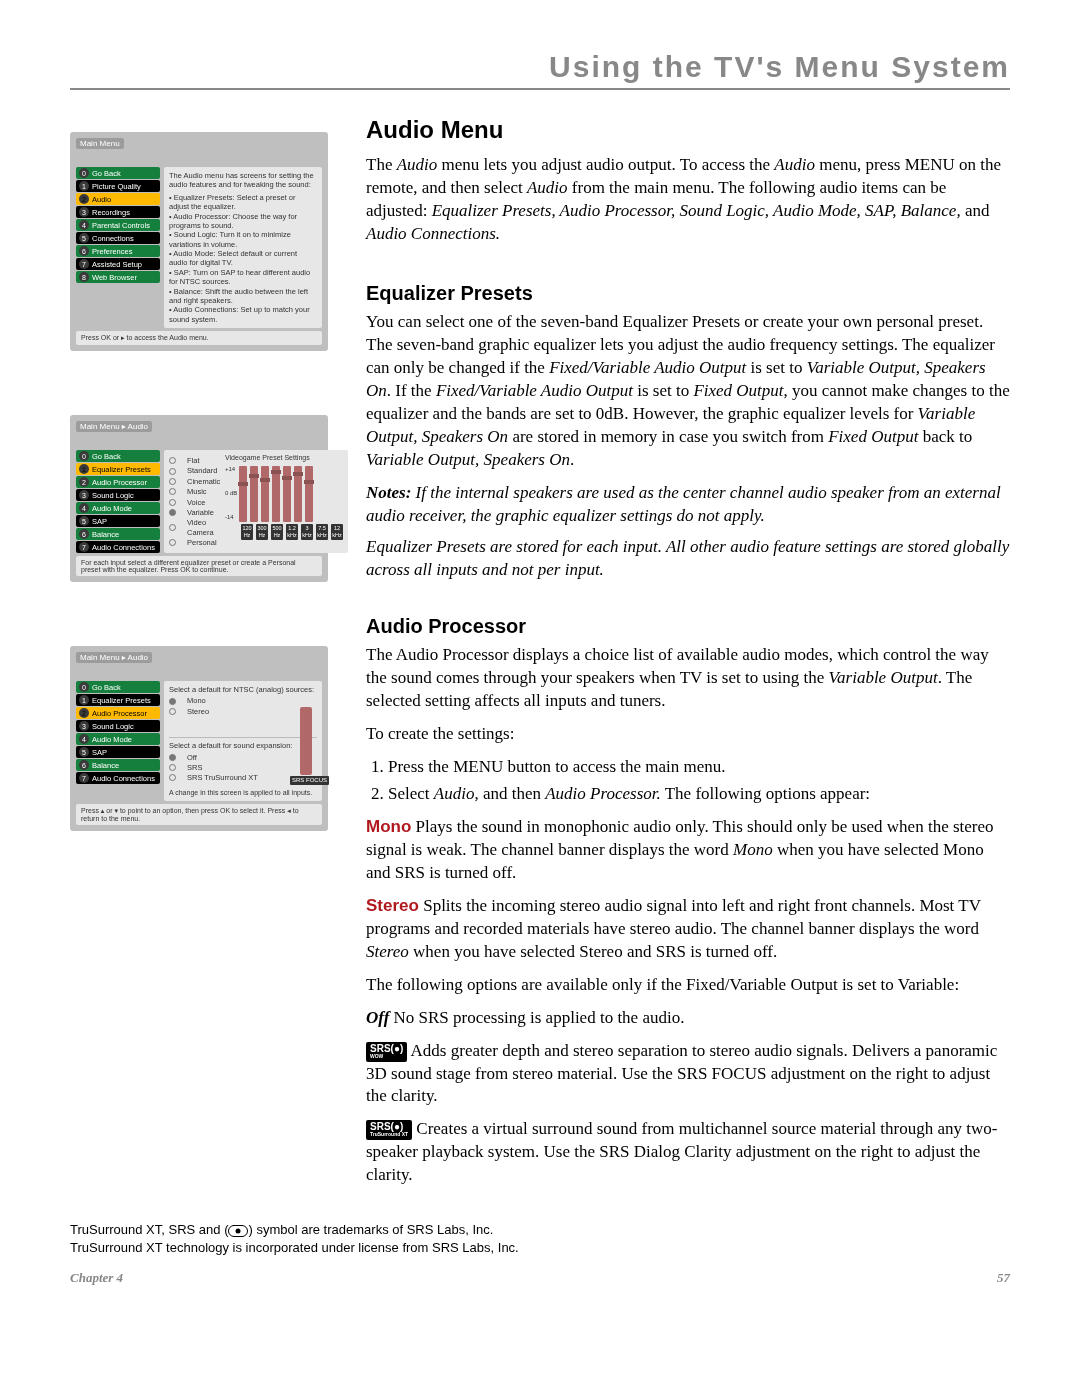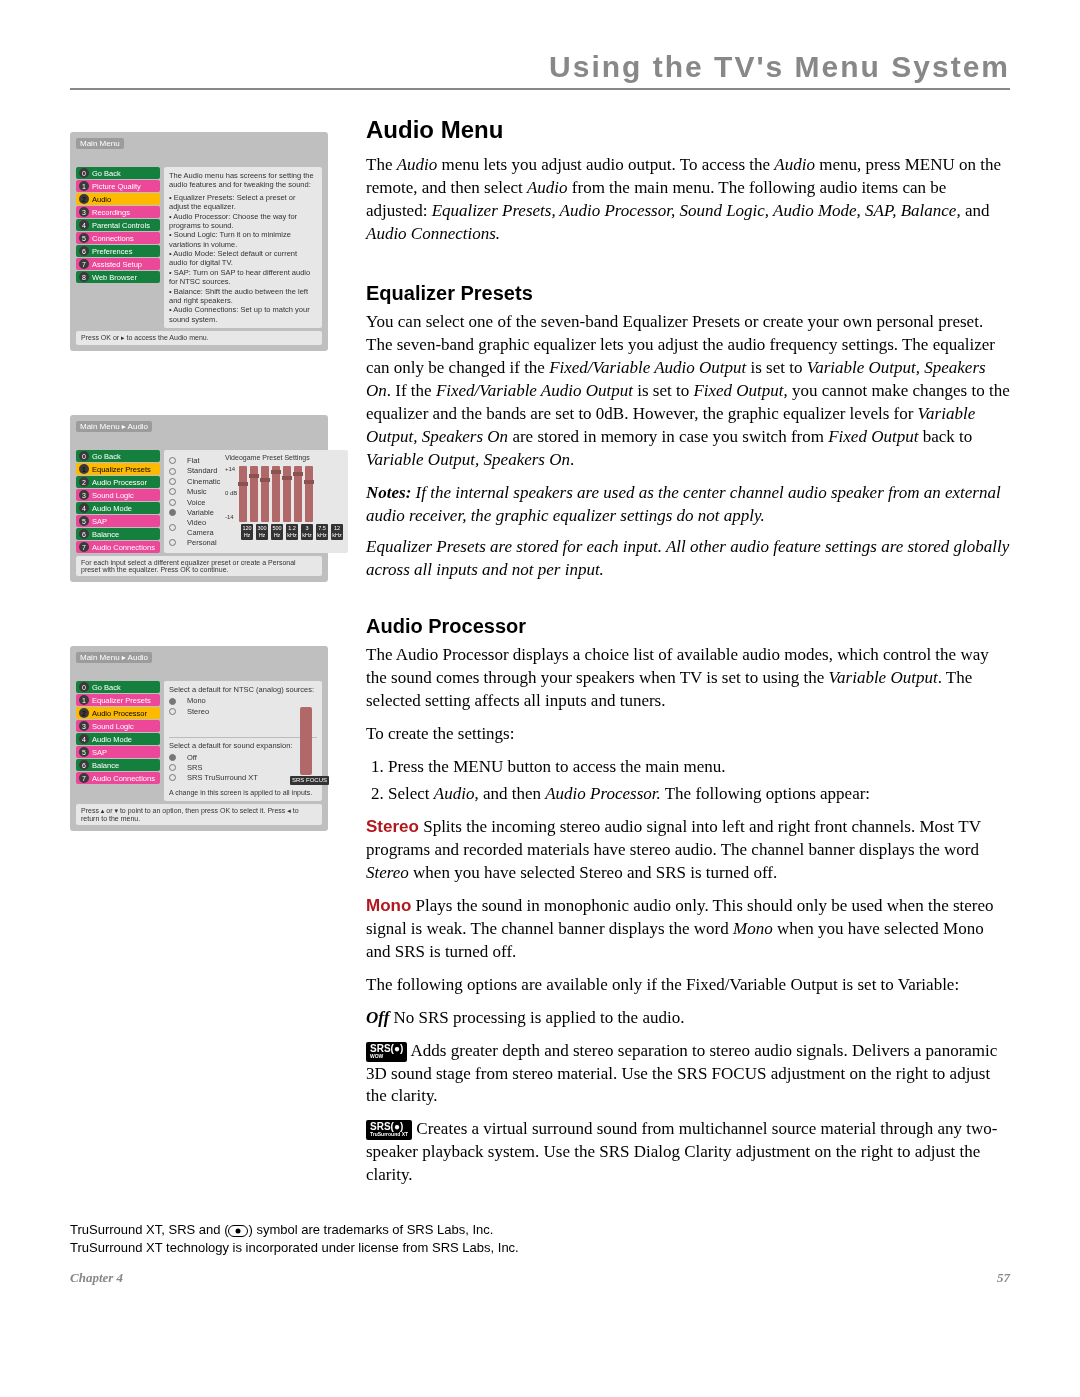--- a/index.html
+++ b/index.html
@@ -121,21 +121,21 @@
     display:flex; align-items:center; gap:3px;
     background:#15803d; color:#fff;
     border-radius:2px; padding:1px 3px;
     font-size:7.5px;
   }
   .shot-menu .mi .num {
     background:#3a3a3a; width:10px; height:10px; border-radius:50%;
     display:flex; align-items:center; justify-content:center;
     font-size:7px;
   }
-  .shot-menu .mi.dark { background:#ec4899; }
+  .shot-menu .mi.dark { background:#000000; }
   .shot-menu .mi.hl { background:#ffba00; color:#000; }
   .shot-body {
     flex:1; background:#e7e7e7; border-radius:2px;
     padding:4px 5px; font-size:7.5px; line-height:1.25;
   }
   .shot-foot {
     margin-top:3px; background:#e7e7e7; border-radius:2px;
     padding:3px 5px; font-size:7px;
   }
   .radio-list { display:flex; flex-direction:column; gap:1px; margin-top:2px;}
@@ -498,24 +498,24 @@
       </p>
       <p>To create the settings:</p>
       <ol class="steps">
         <li>Press the MENU button to access the main menu.</li>
         <li>
           <span>Select </span><em>Audio</em><span>, and then </span><em>Audio Processor.</em><span> The following options appear:</span>
         </li>
       </ol>
 
       <p class="opt-block">
+        <span class="bold-red">Mono</span><span>   Plays the sound in monophonic audio only. This should only be used when the stereo signal is weak. The channel banner displays the word </span><em>Mono</em><span> when you have selected Mono and SRS is turned off.</span>
+      </p>
+      <p class="opt-block">
         <span class="bold-red">Stereo</span><span>   Splits the incoming stereo audio signal into left and right front channels. Most TV programs and recorded materials have stereo audio. The channel banner displays the word </span><em>Stereo</em><span> when you have selected Stereo and SRS is turned off.</span>
-      </p>
-      <p class="opt-block">
-        <span class="bold-red">Mono</span><span>   Plays the sound in monophonic audio only. This should only be used when the stereo signal is weak. The channel banner displays the word </span><em>Mono</em><span> when you have selected Mono and SRS is turned off.</span>
       </p>
 
       <p>The following options are available only if the Fixed/Variable Output is set to Variable:</p>
 
       <p class="opt-block">
         <em><strong>Off</strong></em><span>   No SRS processing is applied to the audio.</span>
       </p>
       <p class="opt-block">
         <span class="srs-inline-logo"><span class="top">SRS(●)</span><span class="sub">WOW</span></span><span>   Adds greater depth and stereo separation to stereo audio signals. Delivers a panoramic 3D sound stage from stereo material. Use the SRS FOCUS adjustment on the right to adjust the clarity.</span>
       </p>

